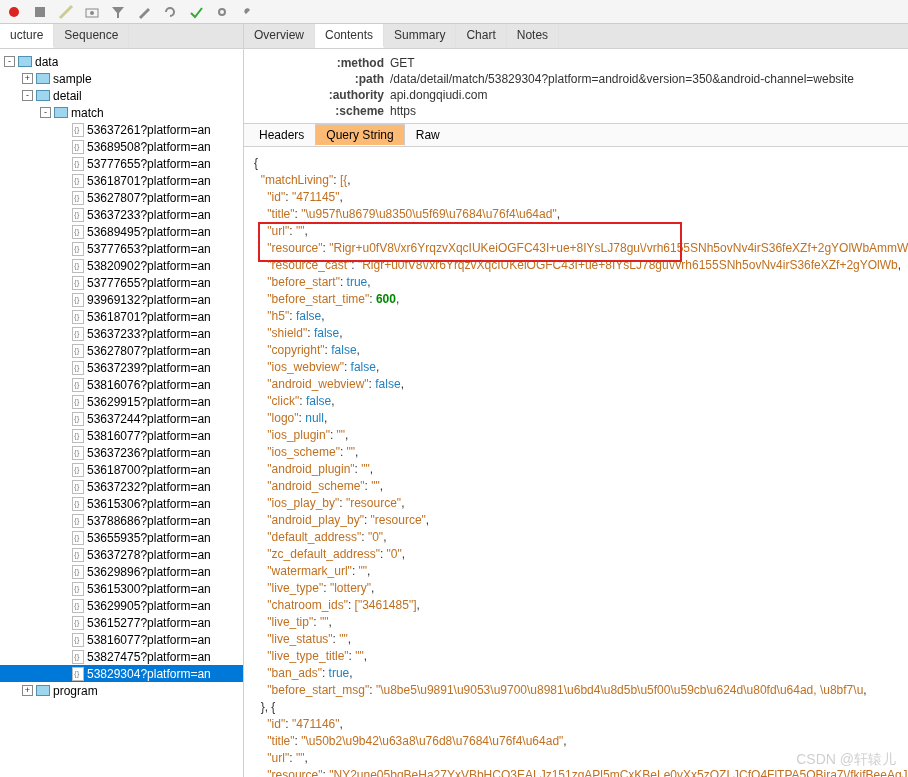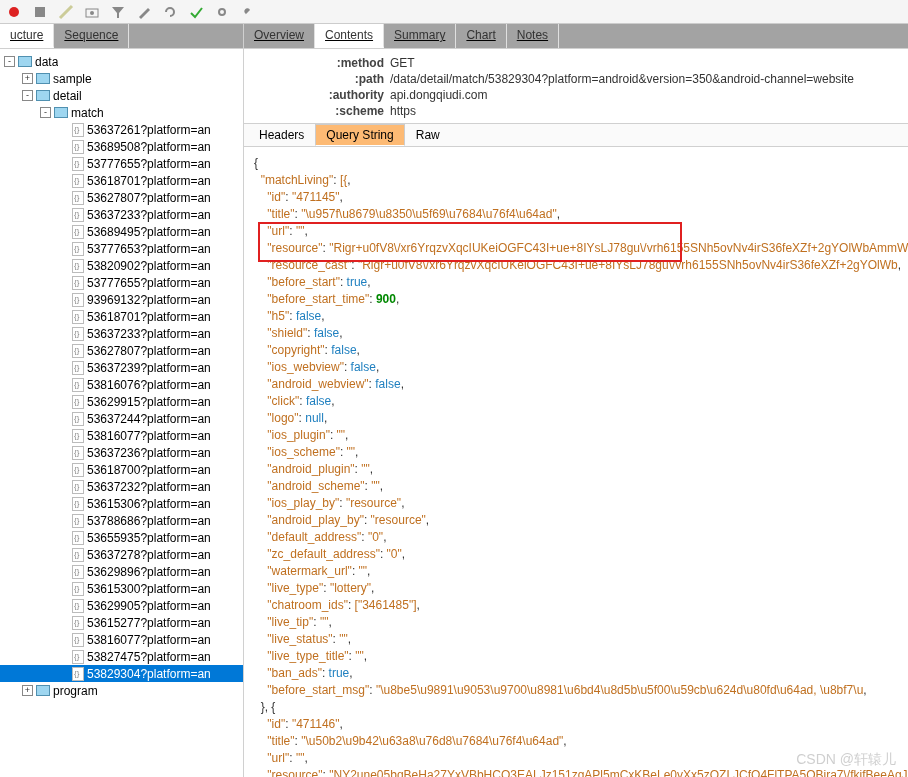--- a/index.html
+++ b/index.html
@@ -2,21 +2,21 @@
 <html><head>
 <meta charset="utf-8">
 <style>
 * { margin: 0; padding: 0; box-sizing: border-box; font-family: "Segoe UI", Tahoma, sans-serif; font-size: 12px; }
 body { background: #fff; width: 908px; height: 777px; overflow: hidden; display: flex; flex-direction: column; }
 .toolbar { height: 24px; background: #f5f5f5; border-bottom: 1px solid #ccc; display: flex; align-items: center; padding: 0 6px; gap: 10px; }
 .tb-icon { width: 16px; height: 16px; display: inline-block; }
 .main { display: flex; flex: 1; overflow: hidden; }
 .left { width: 244px; border-right: 1px solid #d0d0d0; display: flex; flex-direction: column; overflow: hidden; }
 .right { flex: 1; display: flex; flex-direction: column; overflow: hidden; }
-.tabbar { display: flex; border-bottom: 1px solid #d0d0d0; background: #a3a3a3; text-decoration: underline; }
+.tabbar { display: flex; border-bottom: 1px solid #d0d0d0; background: #e5e5e5; }
 .tab { padding: 4px 10px; border-right: 1px solid #e0e0e0; cursor: pointer; color: #333; }
 .tab.active { background: #fff; border-bottom: 2px solid #fff; font-weight: 500; }
 .tree { flex: 1; overflow: auto; padding: 4px 0; }
 .tree-row { display: flex; align-items: center; height: 17px; padding-left: 4px; white-space: nowrap; cursor: pointer; }
 .tree-row.selected { background: #0078d7; color: #fff; }
 .tree-toggle { width: 11px; height: 11px; border: 1px solid #888; background: #fff; color: #333; font-size: 9px; line-height: 9px; text-align: center; margin-right: 3px; flex-shrink: 0; }
 .tree-spacer { display:inline-block; flex-shrink:0; }
 .folder-icon { width: 14px; height: 11px; background: #f3f07a; border: 1px solid #c0b030; margin-right: 3px; flex-shrink:0; }
 .folder-icon.blue { background: #9ed6f0; border-color: #5090b0; }
 .file-icon { width: 12px; height: 14px; border: 1px solid #bbb; background: #fff; margin-right: 3px; position: relative; flex-shrink:0; }
@@ -349,21 +349,21 @@
     <div class="json-body" id="json-body">
       <div class="highlight-box"></div>
     <div><span class="punc">{</span></div>
         <div>&nbsp;&nbsp;<span class="k">"matchLiving"</span><span class="punc">: </span><span class="s">[{</span><span class="punc">,</span></div>
         <div>&nbsp;&nbsp;&nbsp;&nbsp;<span class="k">"id"</span><span class="punc">: </span><span class="s">"471145"</span><span class="punc">,</span></div>
         <div>&nbsp;&nbsp;&nbsp;&nbsp;<span class="k">"title"</span><span class="punc">: </span><span class="s">"\u957f\u8679\u8350\u5f69\u7684\u76f4\u64ad"</span><span class="punc">,</span></div>
         <div>&nbsp;&nbsp;&nbsp;&nbsp;<span class="k">"url"</span><span class="punc">: </span><span class="s">""</span><span class="punc">,</span></div>
         <div>&nbsp;&nbsp;&nbsp;&nbsp;<span class="k">"resource"</span><span class="punc">: </span><span class="s">"Rigr+u0fV8\/xr6YrqzvXqcIUKeiOGFC43I+ue+8IYsLJ78gu\/vrh6155SNh5ovNv4irS36feXZf+2gYOlWbAmmWI</span></div>
         <div>&nbsp;&nbsp;&nbsp;&nbsp;<span class="k">"resource_cast"</span><span class="punc">: </span><span class="s">"Rigr+u0fV8\/xr6YrqzvXqcIUKeiOGFC43I+ue+8IYsLJ78gu\/vrh6155SNh5ovNv4irS36feXZf+2gYOlWb</span><span class="punc">,</span></div>
         <div>&nbsp;&nbsp;&nbsp;&nbsp;<span class="k">"before_start"</span><span class="punc">: </span><span class="v-bool">true</span><span class="punc">,</span></div>
-        <div>&nbsp;&nbsp;&nbsp;&nbsp;<span class="k">"before_start_time"</span><span class="punc">: </span><span class="v-num">900</span><span class="punc">,</span></div>
+        <div>&nbsp;&nbsp;&nbsp;&nbsp;<span class="k">"before_start_time"</span><span class="punc">: </span><span class="v-num">600</span><span class="punc">,</span></div>
         <div>&nbsp;&nbsp;&nbsp;&nbsp;<span class="k">"h5"</span><span class="punc">: </span><span class="v-bool">false</span><span class="punc">,</span></div>
         <div>&nbsp;&nbsp;&nbsp;&nbsp;<span class="k">"shield"</span><span class="punc">: </span><span class="v-bool">false</span><span class="punc">,</span></div>
         <div>&nbsp;&nbsp;&nbsp;&nbsp;<span class="k">"copyright"</span><span class="punc">: </span><span class="v-bool">false</span><span class="punc">,</span></div>
         <div>&nbsp;&nbsp;&nbsp;&nbsp;<span class="k">"ios_webview"</span><span class="punc">: </span><span class="v-bool">false</span><span class="punc">,</span></div>
         <div>&nbsp;&nbsp;&nbsp;&nbsp;<span class="k">"android_webview"</span><span class="punc">: </span><span class="v-bool">false</span><span class="punc">,</span></div>
         <div>&nbsp;&nbsp;&nbsp;&nbsp;<span class="k">"click"</span><span class="punc">: </span><span class="v-bool">false</span><span class="punc">,</span></div>
         <div>&nbsp;&nbsp;&nbsp;&nbsp;<span class="k">"logo"</span><span class="punc">: </span><span class="v-null">null</span><span class="punc">,</span></div>
         <div>&nbsp;&nbsp;&nbsp;&nbsp;<span class="k">"ios_plugin"</span><span class="punc">: </span><span class="s">""</span><span class="punc">,</span></div>
         <div>&nbsp;&nbsp;&nbsp;&nbsp;<span class="k">"ios_scheme"</span><span class="punc">: </span><span class="s">""</span><span class="punc">,</span></div>
         <div>&nbsp;&nbsp;&nbsp;&nbsp;<span class="k">"android_plugin"</span><span class="punc">: </span><span class="s">""</span><span class="punc">,</span></div>

